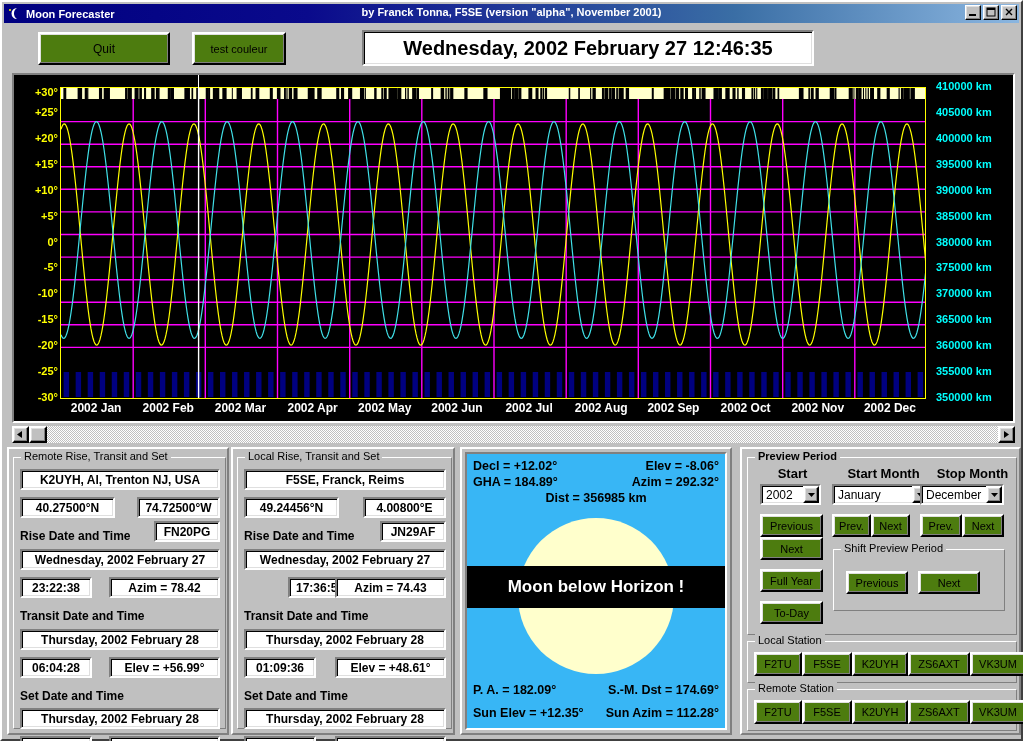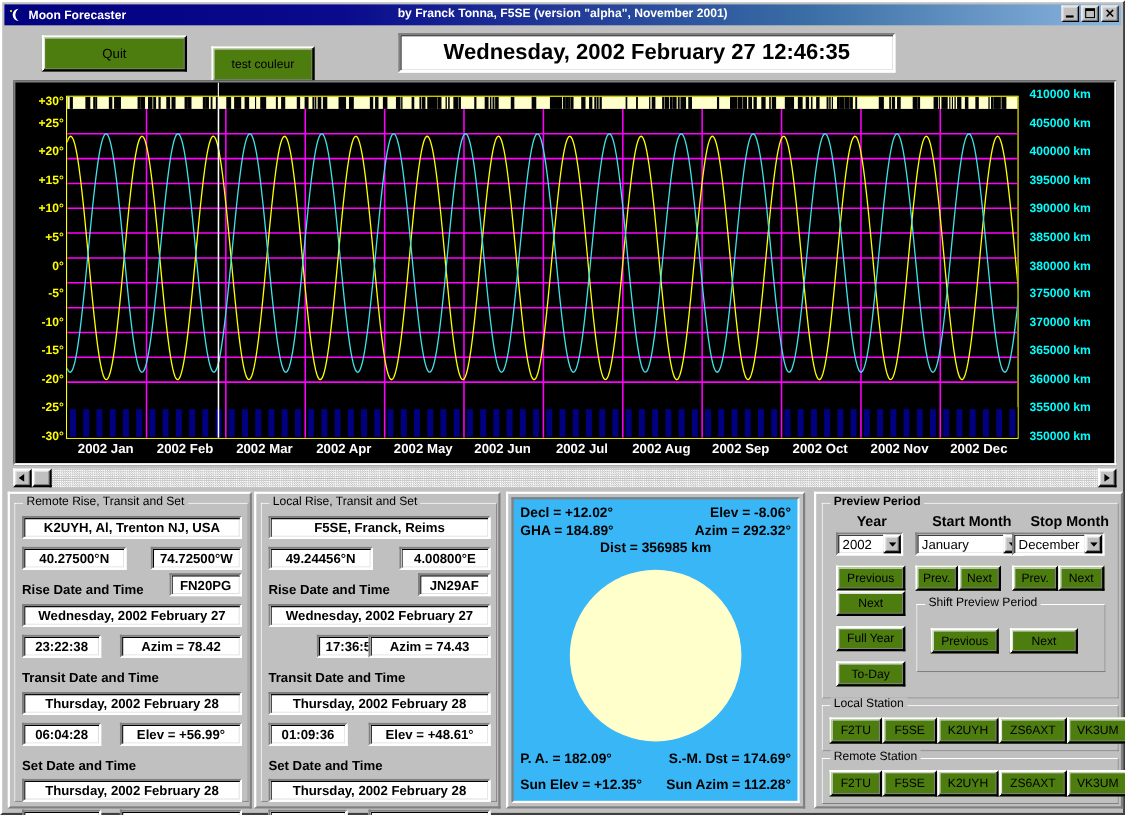--- a/index.html
+++ b/index.html
@@ -66,21 +66,21 @@
     background: #4d7c0f;
     border: 2px solid;
     border-color: #ffffff #000000 #000000 #ffffff;
     box-shadow: inset -1px -1px 0 #808080, inset 1px 1px 0 #dfdfdf;
     color: #000;
     display: flex; align-items: center; justify-content: center;
     font-family: "Liberation Sans", sans-serif;
     cursor: default; text-align: center;
   }
   #quit-btn { position: absolute; left: 34px; top: 6px; width: 132px; height: 33px; font-size: 12px; }
-  #testcoul-btn { position: absolute; left: 188px; top: 16px; width: 94px; height: 33px; font-size: 11px; }
+  #testcoul-btn { position: absolute; left: 188px; top: 6px; width: 94px; height: 33px; font-size: 11px; }
   #datetime-box {
     position: absolute; left: 358px; top: 4px; width: 452px; height: 36px;
     background: #ffffff;
     border: 2px solid;
     border-color: #808080 #ffffff #ffffff #808080;
     box-shadow: inset 1px 1px 0 #000000, inset -1px -1px 0 #dfdfdf;
     display: flex; align-items: center; justify-content: center;
     font-size: 20px; font-weight: bold; color: #000;
     letter-spacing: 0px;
   }
@@ -666,35 +666,36 @@
   </div>
 
   <div id="moon-frame">
     <div id="moon-box">
       <div id="moon-disc"></div>
       <div class="mtxt" style="left:6px; top:5px;">Decl = +12.02°</div>
       <div class="mtxt" style="right:6px; top:5px;">Elev = -8.06°</div>
       <div class="mtxt" style="left:6px; top:21px;">GHA = 184.89°</div>
       <div class="mtxt" style="right:6px; top:21px;">Azim = 292.32°</div>
       <div class="mtxt" style="left:50%; top:37px; transform:translateX(-50%);">Dist = 356985 km</div>
+      <div id="moon-banner">Moon below Horizon !</div>
       <div class="mtxt" style="left:6px; bottom:31px;">P. A. = 182.09°</div>
       <div class="mtxt" style="right:6px; bottom:31px;">S.-M. Dst = 174.69°</div>
       <div class="mtxt" style="left:6px; bottom:8px;">Sun Elev = +12.35°</div>
       <div class="mtxt" style="right:6px; bottom:8px;">Sun Azim = 112.28°</div>
     </div>
   </div>
 
   <div id="ctrl-frame">
 
     <div class="gbox" style="left:5px; top:8px; width:270px; height:178px;">
       <div class="gbox-inner"></div>
       <div class="gbox-title" style="font-weight:bold;">Preview Period</div>
     </div>
 
-    <div class="collabel" style="left:13px; top:17px; width:75px;">Year</div>
+    <div class="collabel" style="left:13px; top:17px; width:75px;">Start</div>
     <div class="collabel" style="left:94px; top:17px; width:95px;">Start Month</div>
     <div class="collabel" style="left:188px; top:17px; width:85px;">Stop Month</div>
 
     <div class="combo" style="left:18px; top:35px; width:61px;justify-content:flex-end;">
       <span>2002</span>
       <div class="combo-arrow">
         <svg width="7" height="4" viewBox="0 0 7 4">
             <path d="M0 0 L7 0 L3.5 4 Z" fill="#000"></path>
           </svg>
       </div>

